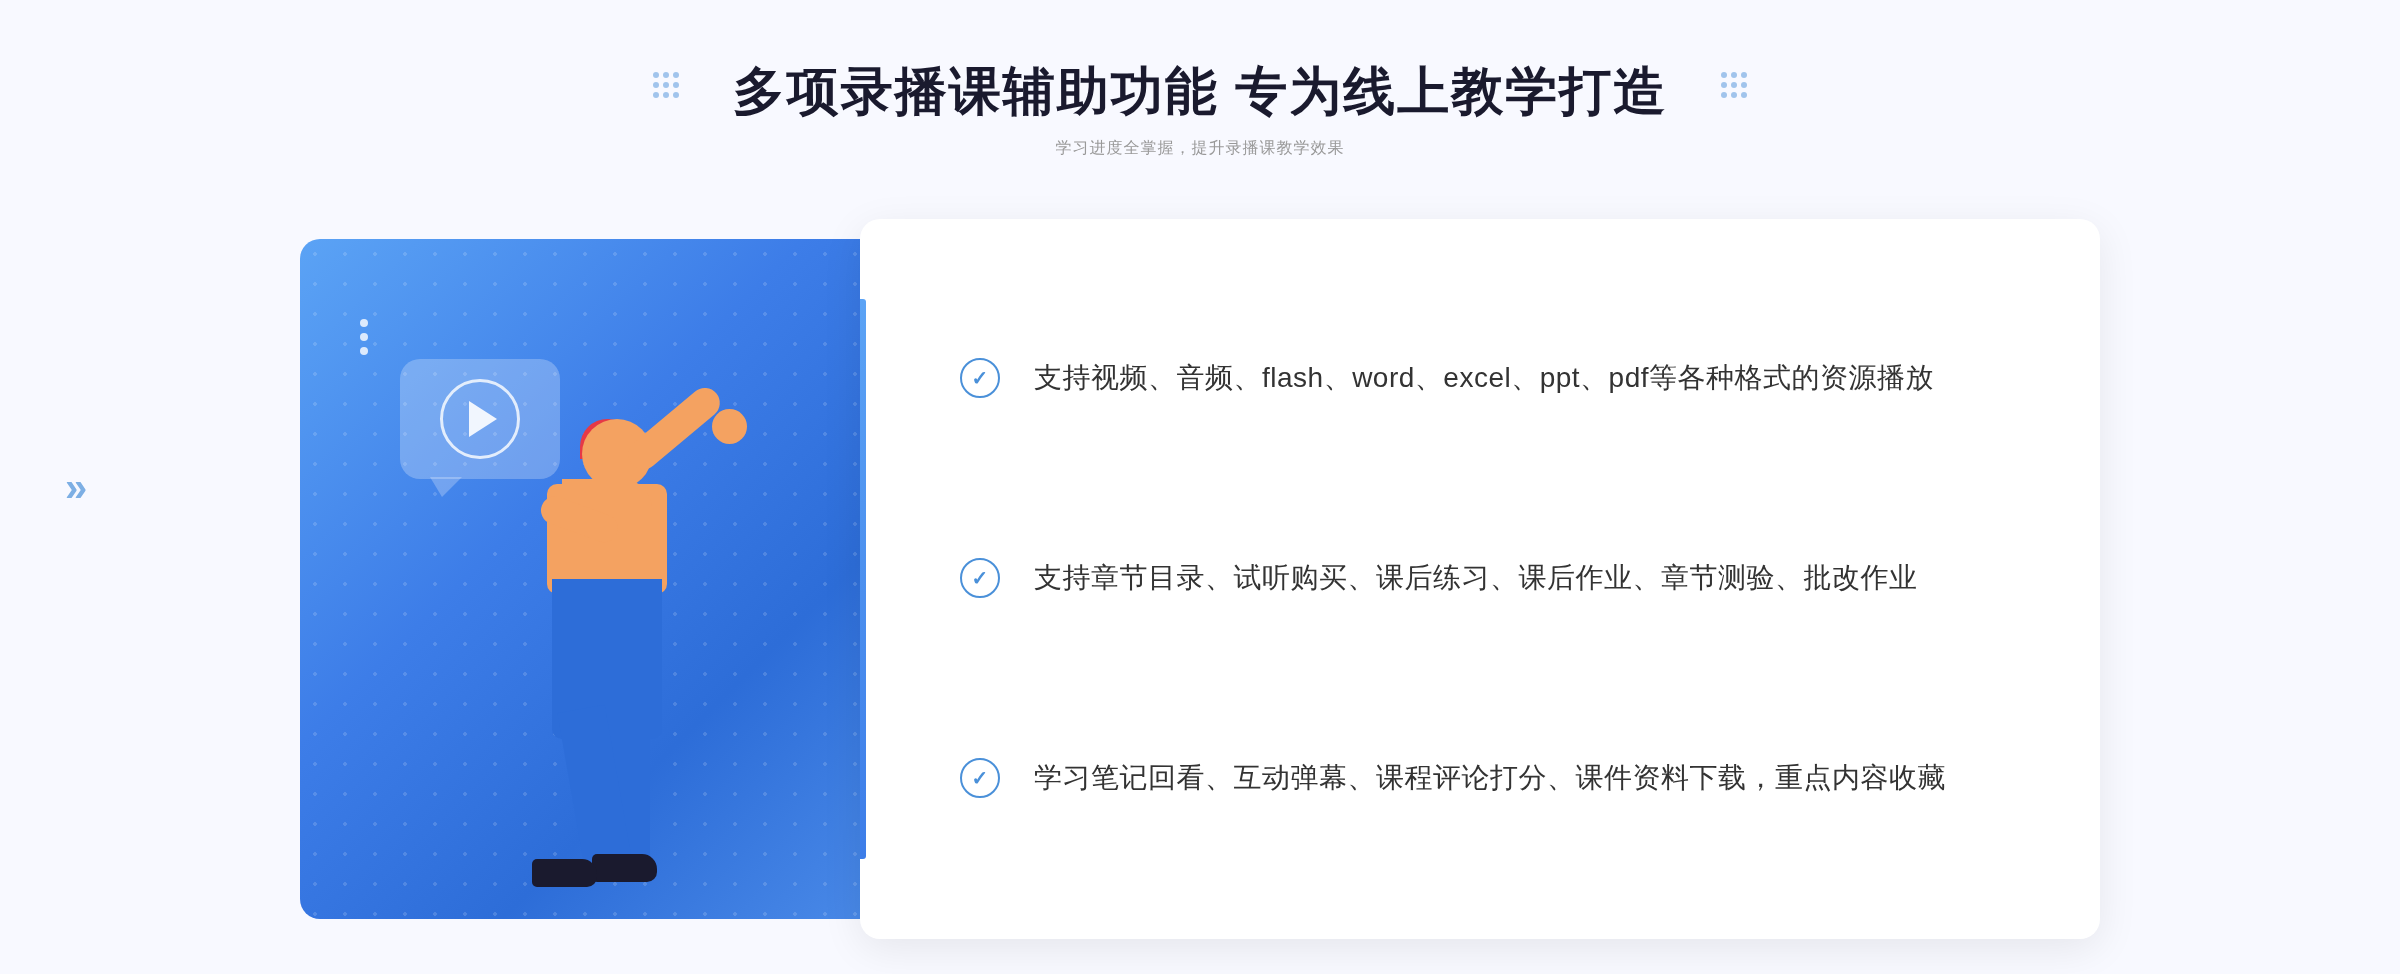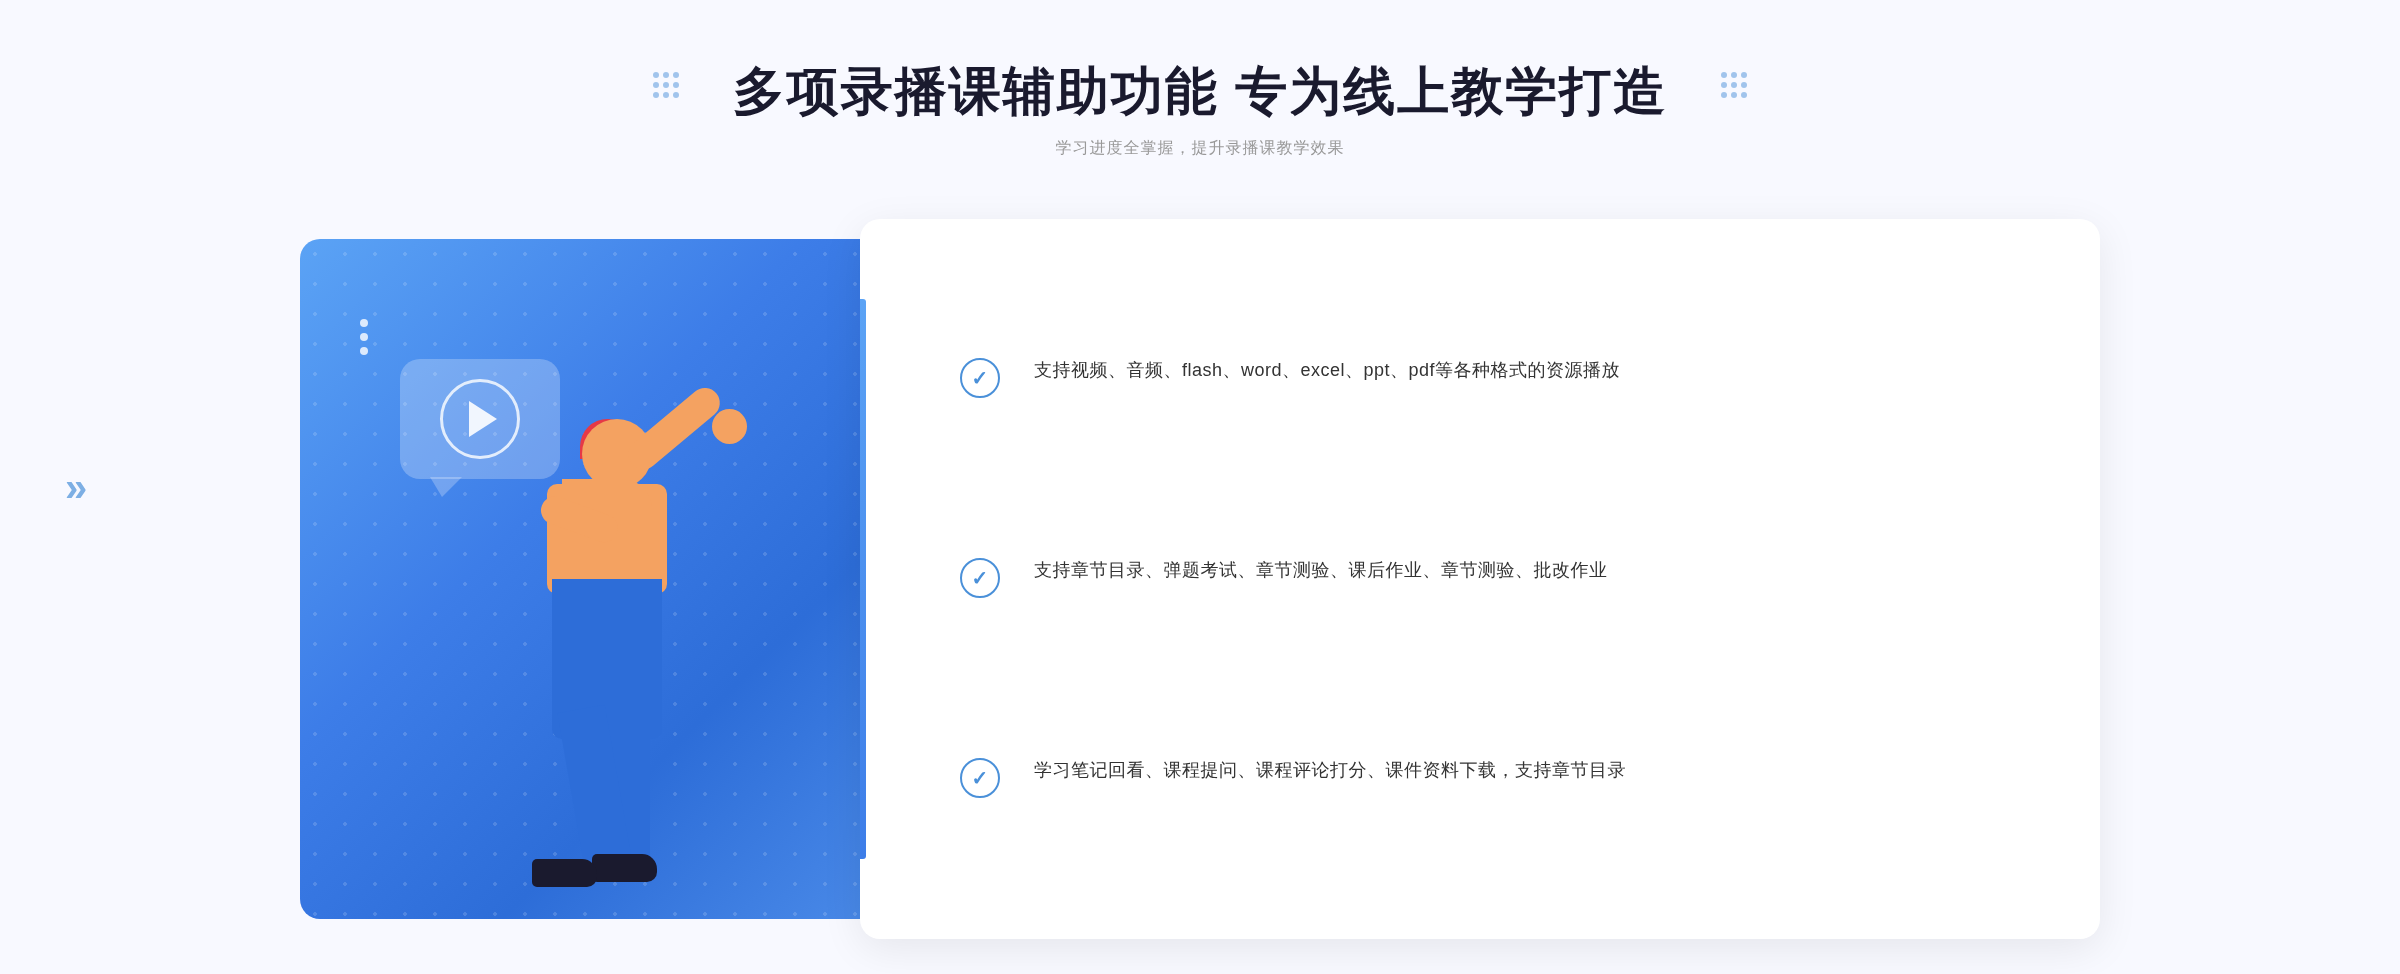--- a/index.html
+++ b/index.html
@@ -452,21 +452,21 @@
     }
 
     .check-circle::after {
       content: '✓';
       color: #4a90d9;
       font-size: 20px;
       font-weight: 600;
     }
 
     .feature-text {
-      font-size: 18px;
+      font-size: 28px;
       color: #333;
       line-height: 1.6;
       font-weight: 400;
       letter-spacing: 0.5px;
     }
 
     
     .side-arrows {
       position: absolute;
       left: 65px;
@@ -567,27 +567,27 @@
         <div class="feature-icon">
           <div class="check-circle"></div>
         </div>
         <span class="feature-text">支持视频、音频、flash、word、excel、ppt、pdf等各种格式的资源播放</span>
       </div>
 
       <div class="feature-item">
         <div class="feature-icon">
           <div class="check-circle"></div>
         </div>
-        <span class="feature-text">支持章节目录、弹题考试、章节测验、课后作业、章节测验、批改作业</span>
+        <span class="feature-text">支持章节目录、试听购买、课后练习、课后作业、章节测验、批改作业</span>
       </div>
 
       <div class="feature-item">
         <div class="feature-icon">
           <div class="check-circle"></div>
         </div>
-        <span class="feature-text">学习笔记回看、课程提问、课程评论打分、课件资料下载，支持章节目录</span>
+        <span class="feature-text">学习笔记回看、互动弹幕、课程评论打分、课件资料下载，重点内容收藏</span>
       </div>
 
 
     </div>
   </div>
 
 </div>
 
 </body></html>

